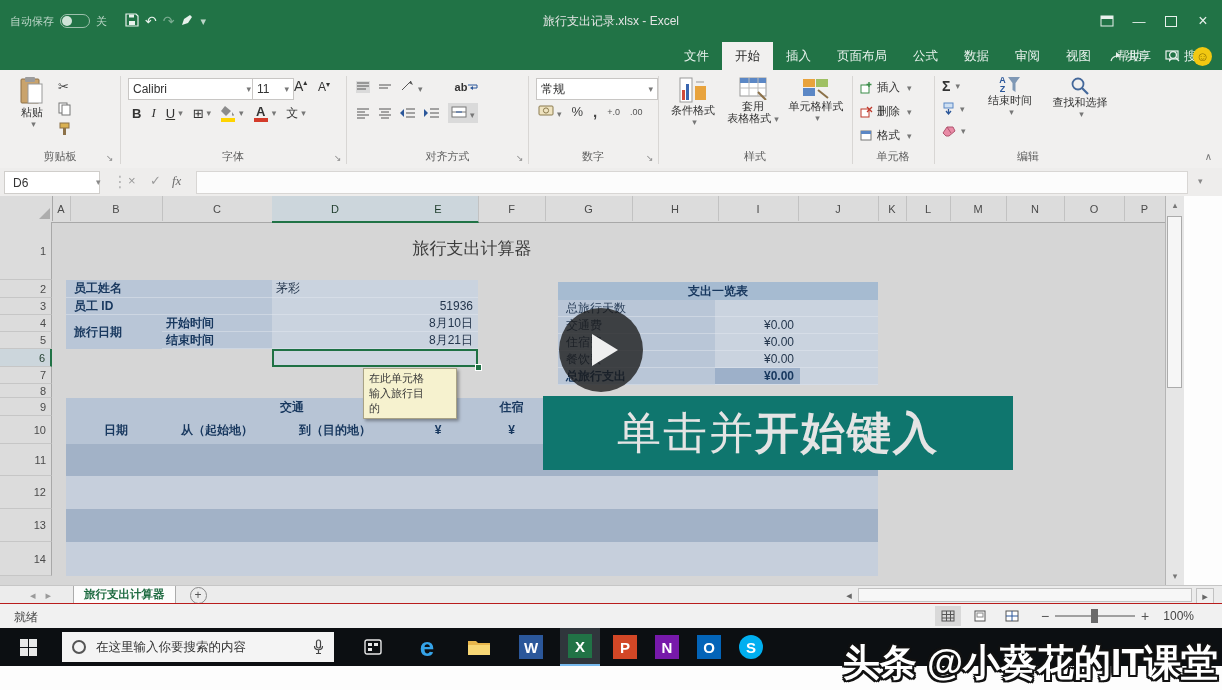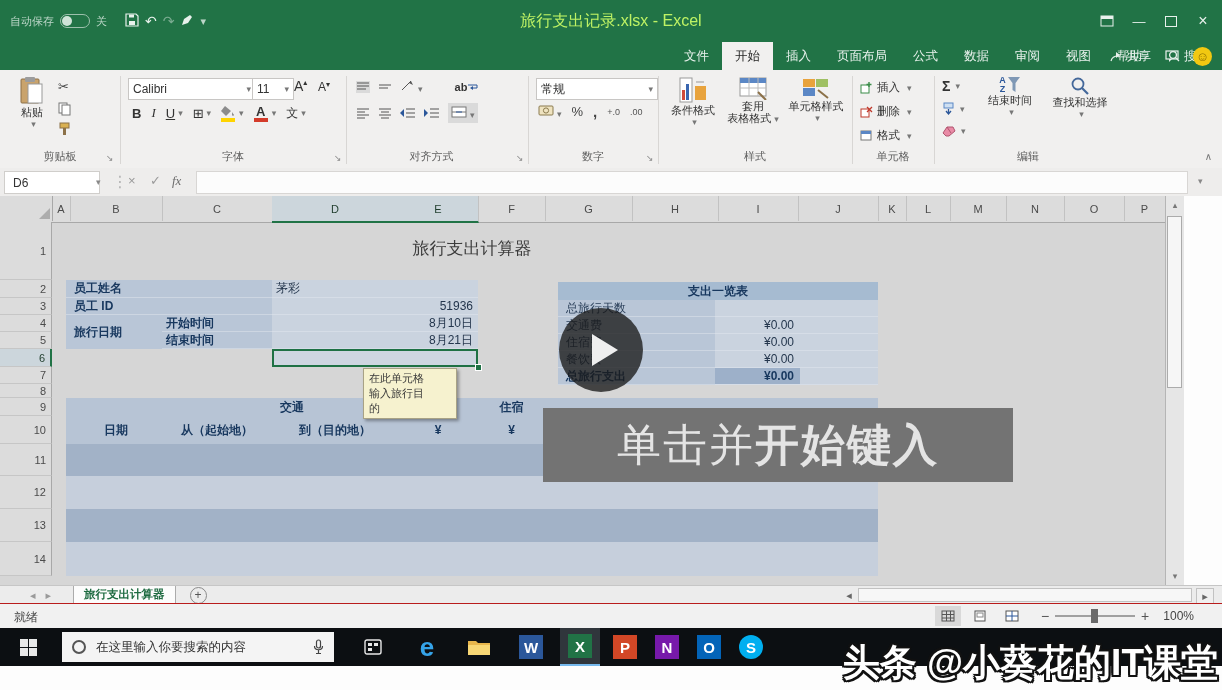--- a/index.html
+++ b/index.html
@@ -7,21 +7,21 @@
          font-family:"Liberation Sans","DejaVu Sans",sans-serif;background:#d6d6d6;color:#222;}
   .ab{position:absolute;}
   .ctr{display:flex;align-items:center;justify-content:center;}
   .lft{display:flex;align-items:center;}
   
   .titlebar{left:0;top:0;width:1222px;height:42px;background:#217346;color:#fff;}
   .tb-dim{color:#bcd6c8;font-size:11px;}
   .toggle{width:28px;height:12px;border:1px solid #9cc0ac;border-radius:7px;position:relative;}
   .toggle .knob{position:absolute;left:1px;top:1px;width:10px;height:10px;border-radius:50%;background:#cfe3d8;}
   .qat{color:#e8f1ec;font-size:14px;}
-  .wintitle{font-size:16px;color:#bef264;}
+  .wintitle{font-size:12px;color:#e5e5e5;}
   .winbtn{width:30px;height:26px;color:#e8f1ec;font-size:13px;}
   .maxbox{width:10px;height:9px;border:1px solid #e8f1ec;}
   
   .tabrow{left:0;top:42px;width:1222px;height:28px;background:#217346;justify-content:flex-end;}
   .rtab{height:28px;padding:0 13px;color:#e9f2ed;font-size:12.5px;display:flex;align-items:center;}
   .rtab.active{background:#f1f0ef;color:#262626;}
   .sharebar{color:#eaf2ee;font-size:12px;}
   .smiley{width:19px;height:19px;border-radius:50%;background:#f2c811;color:#8a6d00;font-size:13px;}
   
   .ribbon{left:0;top:70px;width:1222px;height:98px;background:#f1f0ef;border-bottom:1px solid #d2d0ce;}
@@ -43,21 +43,21 @@
   .colhdr{position:absolute;top:0;height:25px;font-size:11px;color:#4b4b4b;display:flex;align-items:center;justify-content:center;border-right:1px solid #c2c2c2;}
   .colhdr.sel{background:#ccd6dc;border-bottom:2px solid #217346;color:#1f3d2c;}
   .rowhdr{position:absolute;left:0;width:52px;border-right:1px solid #a8a8a8;background:#dcdcdc;font-size:11px;color:#4b4b4b;display:flex;align-items:center;justify-content:flex-end;padding-right:5px;box-sizing:border-box;border-bottom:1px solid #c6c6c6;}
   .rowhdr.sel{background:#ccd6dc;border-right:2px solid #217346;color:#1f3d2c;}
   
   .cellnav{color:#17375e;font-weight:bold;}
   .tbl-label{background:#b9c6d7;color:#17375e;font-weight:bold;font-size:12px;display:flex;align-items:center;padding-left:8px;box-sizing:border-box;border-bottom:1px solid #cdd6e2;}
   .tbl-val{background:#cad3df;font-size:12px;color:#24364d;display:flex;align-items:center;box-sizing:border-box;border-bottom:1px solid #d6dde7;}
   .band{position:absolute;left:66px;width:812px;}
   .tooltip{background:#f6f2cf;border:1px solid #a8a285;box-shadow:2px 2px 3px rgba(0,0,0,.35);font-size:11px;color:#3a3a3a;line-height:15px;padding:2px 5px;}
-  .overlay{background:#737373;color:#e4e4e4;margin-top:12px;}
+  .overlay{background:#0f766e;color:#e4e4e4;}
   .playcirc{width:84px;height:84px;border-radius:50%;background:rgba(25,25,25,.78);}
   .playtri{width:0;height:0;border-left:26px solid #efefef;border-top:16px solid transparent;border-bottom:16px solid transparent;margin-left:8px;}
   
   .tabbar{left:0;top:585px;width:1222px;height:18px;background:#ececec;border-top:1px solid #c6c6c6;font-size:11px;color:#666;}
   .sheettab{background:#fcfcfc;border:1px solid #ababab;border-top:none;color:#1e6b41;font-weight:bold;font-size:11.5px;height:17px;display:flex;align-items:center;padding:0 10px;}
   .statusbar{left:0;top:603px;width:1222px;height:25px;background:#f1f1f1;border-top:1px solid #b91c1c;font-size:12px;color:#444;}
   .viewbtn{width:26px;height:20px;color:#555;}
   
   .taskbar{left:0;top:628px;width:1222px;height:38px;background:#0c0f12;}
   .searchbox{left:62px;top:4px;width:272px;height:30px;background:#f4f4f4;display:flex;align-items:center;font-size:12.5px;color:#333;}
@@ -262,21 +262,21 @@
             <line x1="6" y1="10" x2="15" y2="10"></line>
           </g>
           <path d="M0 2v8l4-4z" fill="#2b579a"></path>
         </svg>
       <span style="background:#dadada;padding:1px 3px;"><svg width="16" height="12" viewBox="0 0 16 12">
             <rect x="1" y="1" width="14" height="10" fill="#fff" stroke="#777"></rect>
             <line x1="1" y1="6" x2="15" y2="6" stroke="#777"></line>
             <path d="M5 6h6" stroke="#2b579a"></path>
           </svg><span class="dd">▾</span></span>
     </div>
-    <div class="glabel" style="left:344px;width:175px;">对齐方式</div>
+    <div class="glabel" style="left:360px;width:175px;">对齐方式</div>
     <div class="ab launcher" style="left:516px;">↘</div>
     <div class="gsep" style="left:528px;"></div>
 
     <div class="ab combo" style="left:536px;top:8px;width:112px;height:20px;">
       <span style="flex:1;">常规</span>
         <span class="dd">▾</span>
     </div>
     <div class="ab lft" style="left:538px;top:33px;gap:10px;font-size:13px;color:#444;">
       <span><svg width="16" height="13" viewBox="0 0 16 13">
             <rect x="1" y="2" width="14" height="9" rx="1" fill="#efe3c0" stroke="#8a7a4e"></rect>

